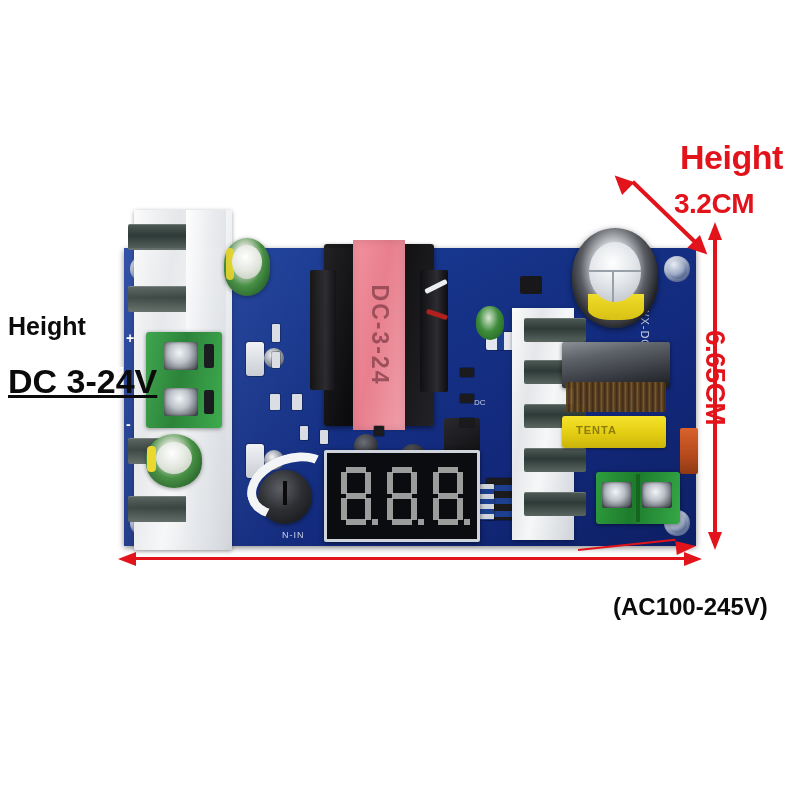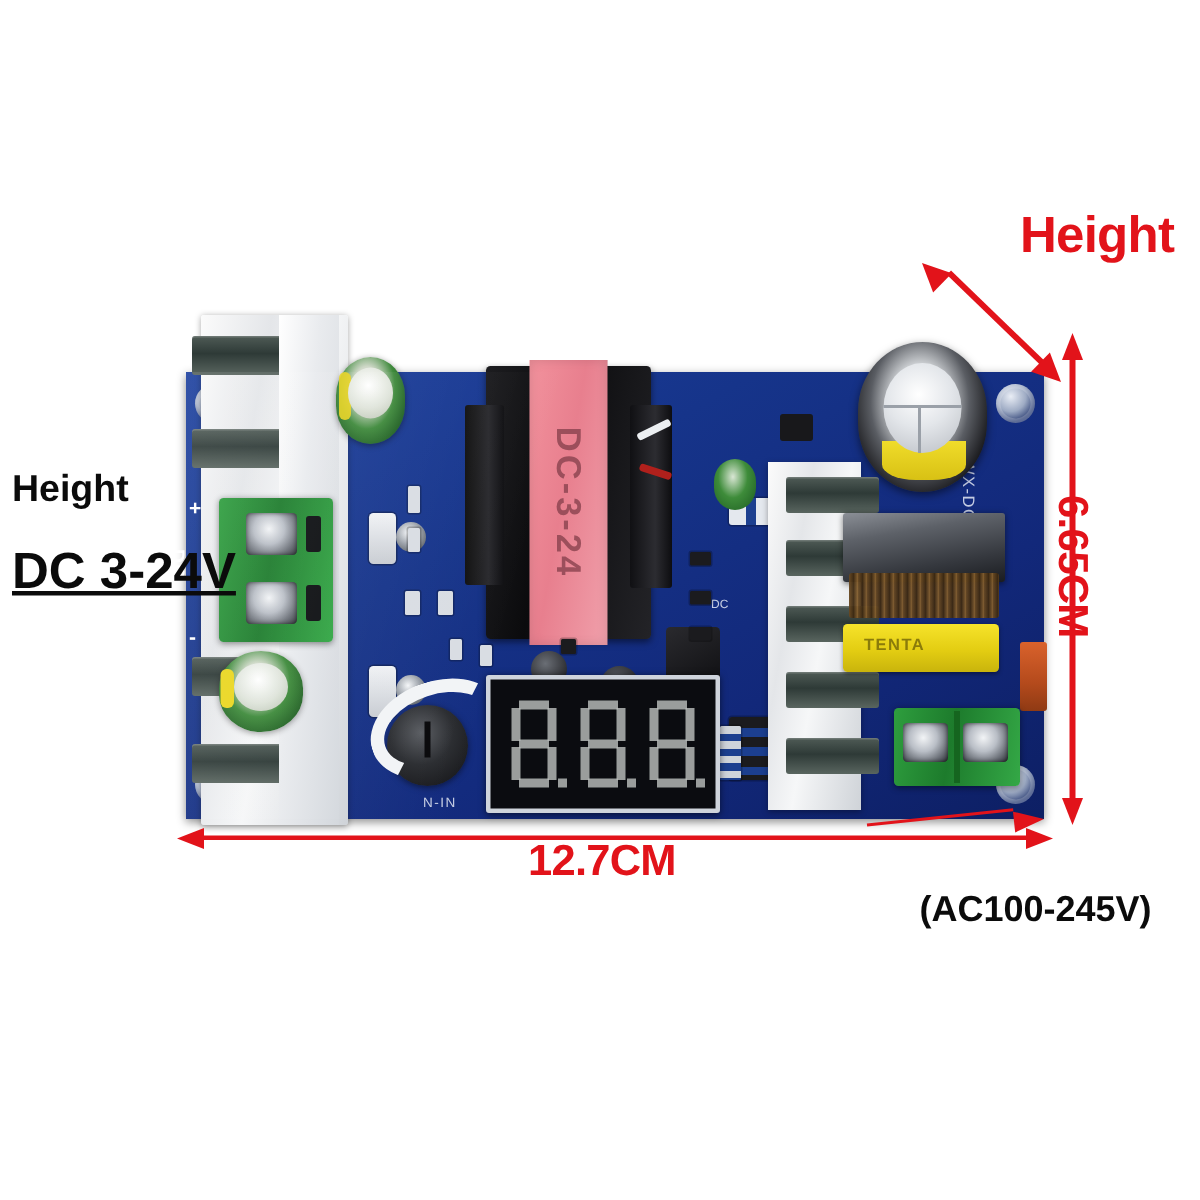--- a/index.html
+++ b/index.html
@@ -422,20 +422,20 @@
     <div class="shaft"></div>
     <div class="head r"></div>
   </div>
 
   <div class="arrow" id="arrow-input">
     <div class="shaft"></div>
     <div class="head r"></div>
   </div>
 
   <div class="ann red" id="ann-height">Height</div>
+  <div class="ann red" id="ann-height-val">3.2CM</div>
   <div class="ann red" id="ann-depth-val">6.65CM</div>
-  <div class="ann red" id="ann-width-val">12.7CM</div>
 
   <div class="ann black" id="ann-output">Height</div>
   <div class="ann black" id="ann-output-val">DC 3-24V</div>
   <div class="ann black" id="ann-input-range">(AC100-245V)</div>
 
 </div>
 
 </body></html>

